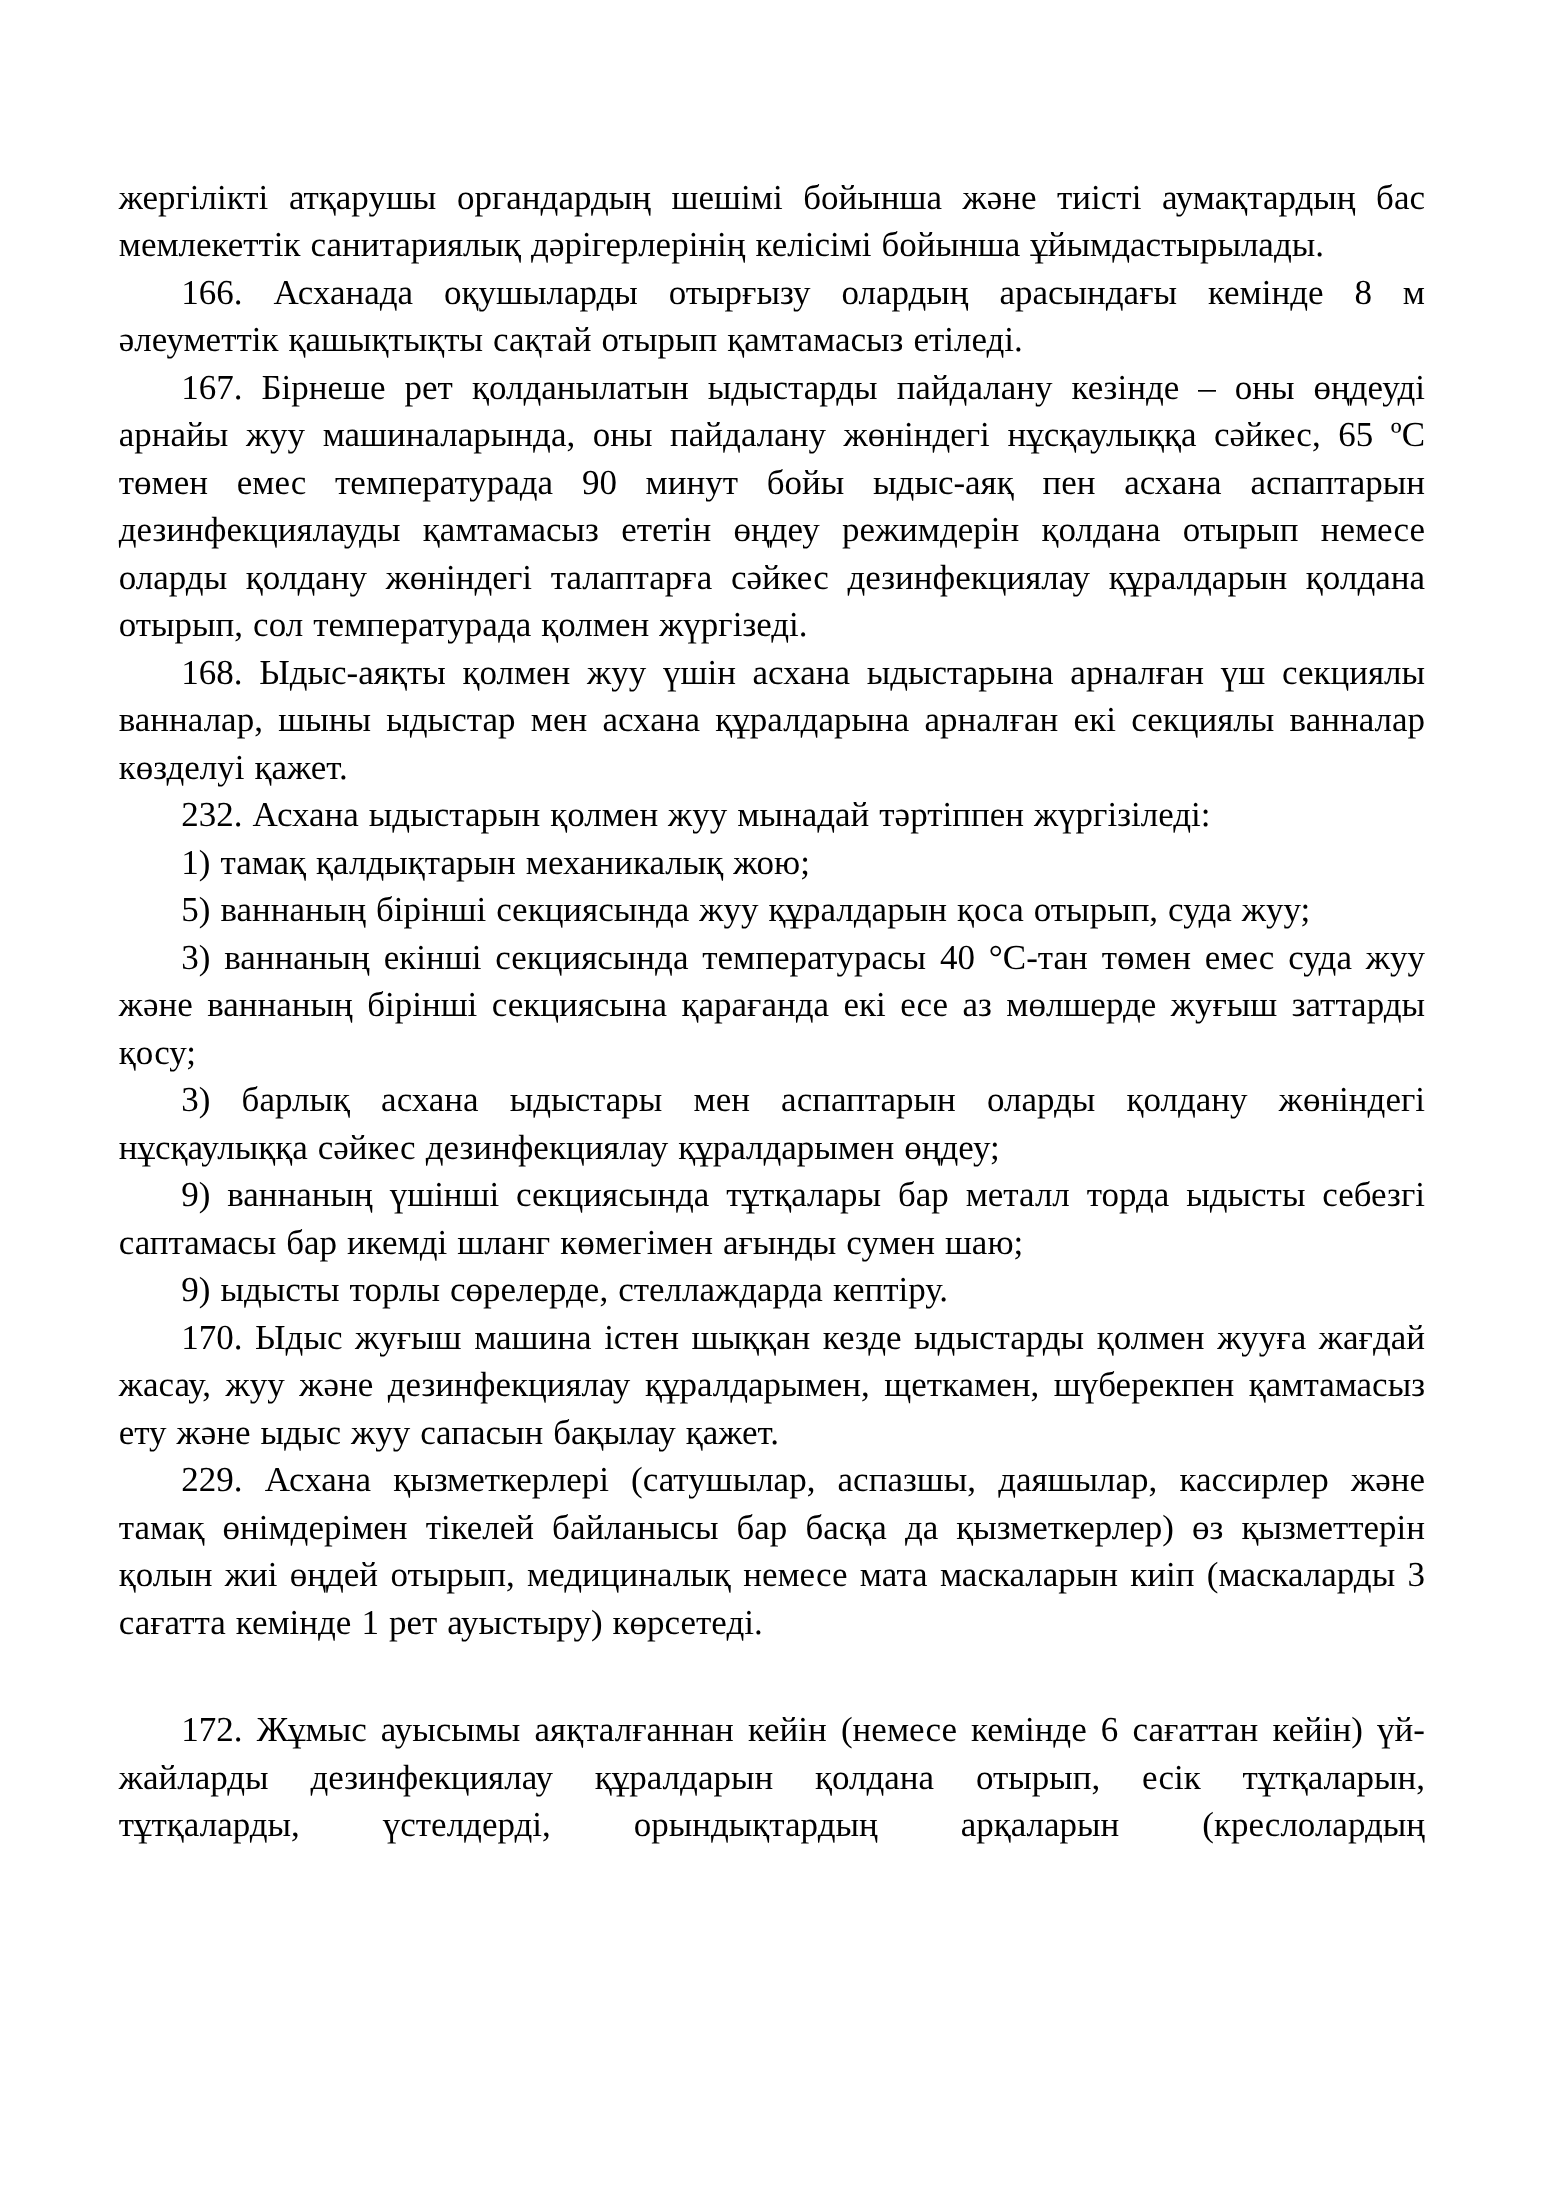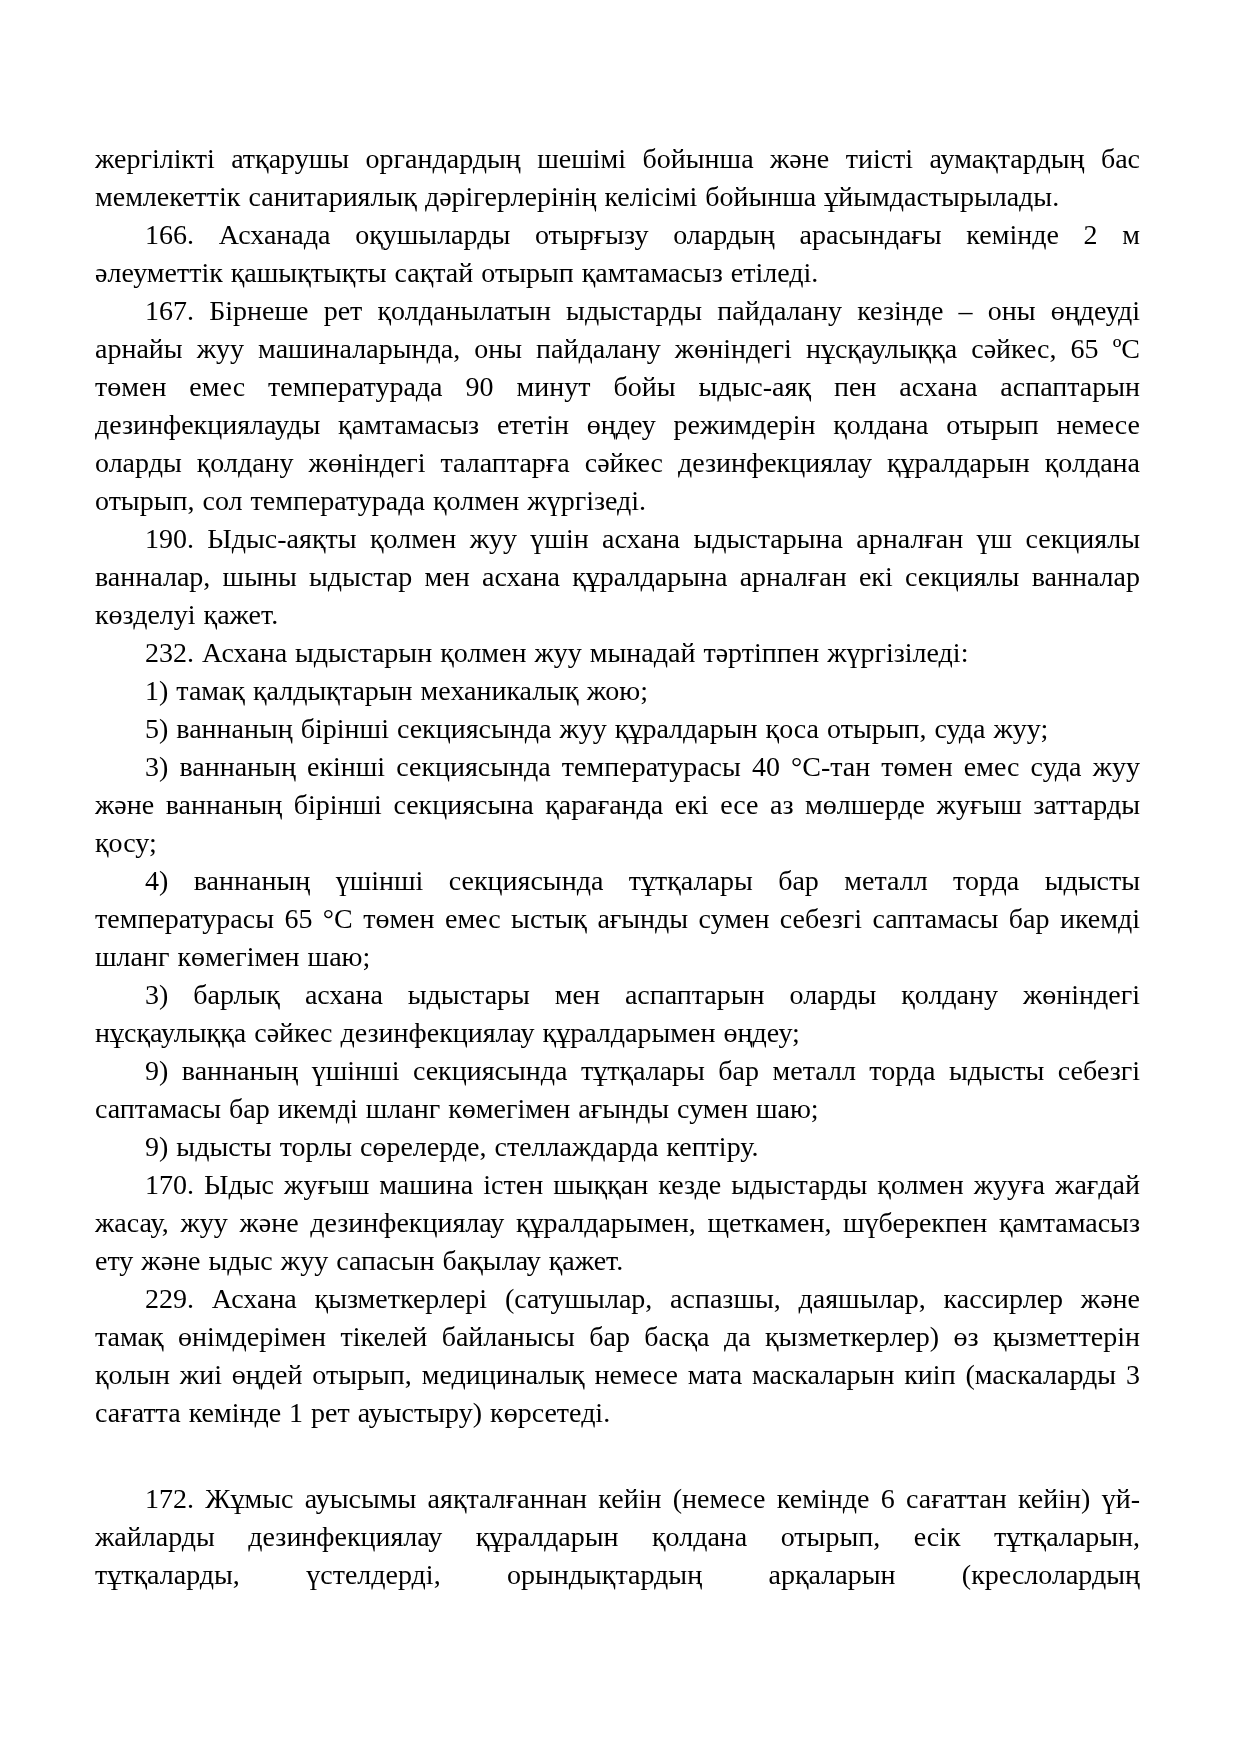--- a/index.html
+++ b/index.html
@@ -36,27 +36,26 @@
   .para.justify-last {
     text-align-last: justify;
     margin-top: 48px;
   }
 </style>
 </head>
 <body>
 
 <div class="page">
   <p class="para no-indent">жергілікті атқарушы органдардың шешімі бойынша және тиісті аумақтардың бас мемлекеттік санитариялық дәрігерлерінің келісімі бойынша ұйымдастырылады.</p>
-  <p class="para">166. Асханада оқушыларды отырғызу олардың арасындағы кемінде 2 м әлеуметтік қашықтықты сақтай отырып қамтамасыз етіледі.</p>
+  <p class="para">166. Асханада оқушыларды отырғызу олардың арасындағы кемінде 8 м әлеуметтік қашықтықты сақтай отырып қамтамасыз етіледі.</p>
   <p class="para">167. Бірнеше рет қолданылатын ыдыстарды пайдалану кезінде – оны өңдеуді арнайы жуу машиналарында, оны пайдалану жөніндегі нұсқаулыққа сәйкес, 65 ºС төмен емес температурада 90 минут бойы ыдыс-аяқ пен асхана аспаптарын дезинфекциялауды қамтамасыз ететін өңдеу режимдерін қолдана отырып немесе оларды қолдану жөніндегі талаптарға сәйкес дезинфекциялау құралдарын қолдана отырып, сол температурада қолмен жүргізеді.</p>
-  <p class="para">190. Ыдыс-аяқты қолмен жуу үшін асхана ыдыстарына арналған үш секциялы ванналар, шыны ыдыстар мен асхана құралдарына арналған екі секциялы ванналар көзделуі қажет.</p>
+  <p class="para">168. Ыдыс-аяқты қолмен жуу үшін асхана ыдыстарына арналған үш секциялы ванналар, шыны ыдыстар мен асхана құралдарына арналған екі секциялы ванналар көзделуі қажет.</p>
   <p class="para">232. Асхана ыдыстарын қолмен жуу мынадай тәртіппен жүргізіледі:</p>
   <p class="para">1) тамақ қалдықтарын механикалық жою;</p>
   <p class="para">5) ваннаның бірінші секциясында жуу құралдарын қоса отырып, суда жуу;</p>
   <p class="para">3) ваннаның екінші секциясында температурасы 40 °С-тан төмен емес суда жуу және ваннаның бірінші секциясына қарағанда екі есе аз мөлшерде жуғыш заттарды қосу;</p>
-  <p class="para">4) ваннаның үшінші секциясында тұтқалары бар металл торда ыдысты температурасы 65 °С төмен емес ыстық ағынды сумен себезгі саптамасы бар икемді шланг көмегімен шаю;</p>
   <p class="para">3) барлық асхана ыдыстары мен аспаптарын оларды қолдану жөніндегі нұсқаулыққа сәйкес дезинфекциялау құралдарымен өңдеу;</p>
   <p class="para">9) ваннаның үшінші секциясында тұтқалары бар металл торда ыдысты себезгі саптамасы бар икемді шланг көмегімен ағынды сумен шаю;</p>
   <p class="para">9) ыдысты торлы сөрелерде, стеллаждарда кептіру.</p>
   <p class="para">170. Ыдыс жуғыш машина істен шыққан кезде ыдыстарды қолмен жууға жағдай жасау, жуу және дезинфекциялау құралдарымен, щеткамен, шүберекпен қамтамасыз ету және ыдыс жуу сапасын бақылау қажет.</p>
   <p class="para">229. Асхана қызметкерлері (сатушылар, аспазшы, даяшылар, кассирлер және тамақ өнімдерімен тікелей байланысы бар басқа да қызметкерлер) өз қызметтерін қолын жиі өңдей отырып, медициналық немесе мата маскаларын киіп (маскаларды 3 сағатта кемінде 1 рет ауыстыру) көрсетеді.</p>
   <p class="para justify-last">172. Жұмыс ауысымы аяқталғаннан кейін (немесе кемінде 6 сағаттан кейін) үй-жайларды дезинфекциялау құралдарын қолдана отырып, есік тұтқаларын, тұтқаларды, үстелдерді, орындықтардың арқаларын (креслолардың</p>
 </div>
 
 </body></html>

